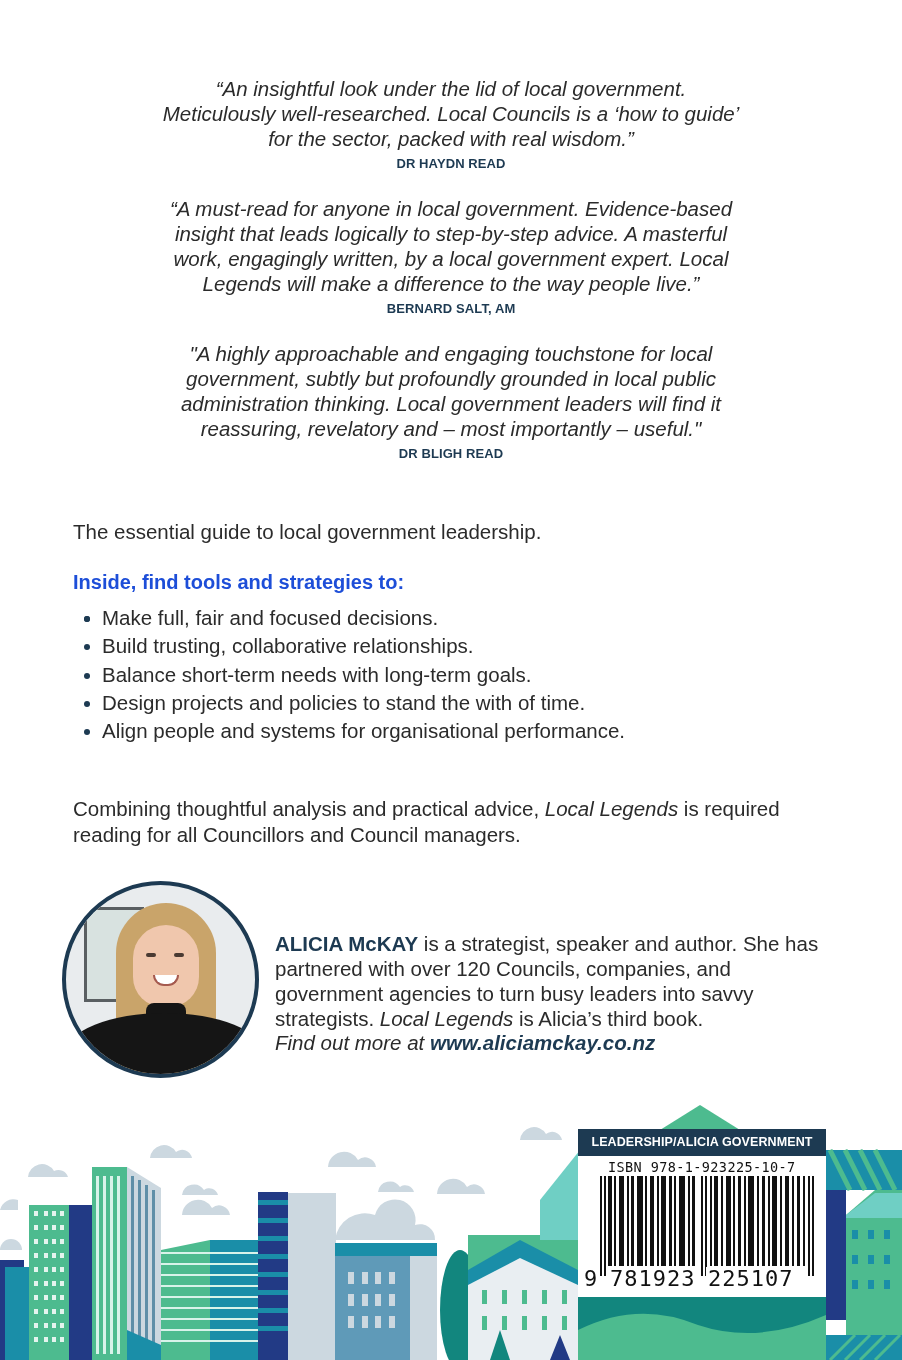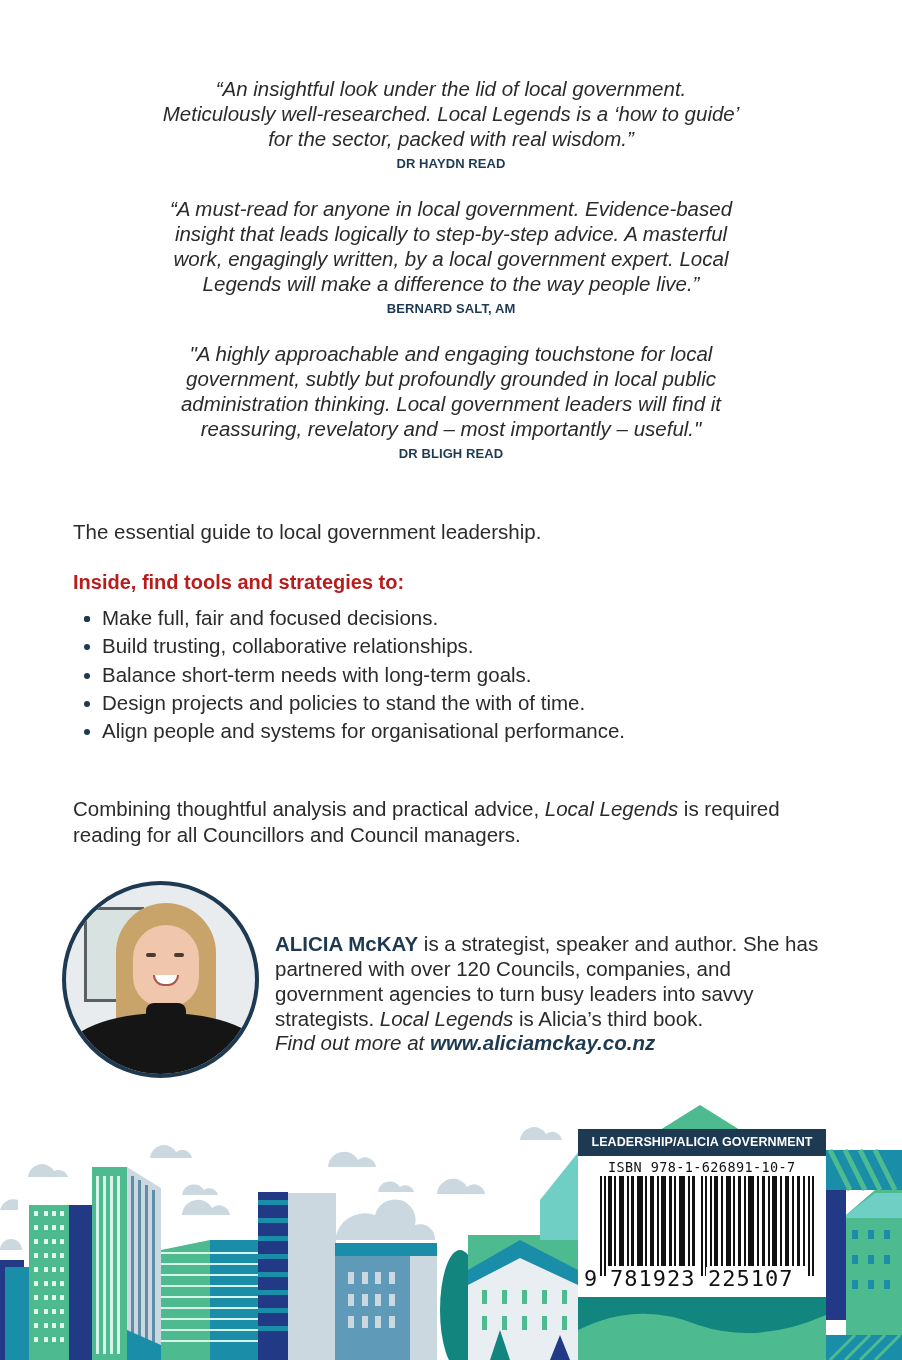--- a/index.html
+++ b/index.html
@@ -5,21 +5,21 @@
     * { margin: 0; padding: 0; box-sizing: border-box; }
     html, body { width: 902px; height: 1360px; background: #ffffff; overflow: hidden; }
     body { position: relative; font-family: "Liberation Sans", "DejaVu Sans", sans-serif; color: #2a2a2a; }
 
     .quotes { position: absolute; left: 0; top: 0; width: 902px; }
     .quote-block { position: absolute; left: 60px; width: 782px; text-align: center; }
     .quote-text { font-style: italic; font-size: 20.5px; line-height: 25px; color: #2b2b2b; white-space: pre-line; }
     .quote-author { font-weight: bold; font-size: 13px; line-height: 25px; color: #1d3a52; letter-spacing: 0.1px; }
 
     .tagline { position: absolute; left: 73px; top: 519px; font-size: 20.5px; line-height: 26px; color: #2b2b2b; }
-    .inside-heading { position: absolute; left: 73px; top: 569px; font-size: 20px; font-weight: bold; color: #b91c1c; line-height: 26px; }
+    .inside-heading { position: absolute; left: 73px; top: 569px; font-size: 20px; font-weight: bold; color: #1d4ed8; line-height: 26px; }
     .feature-list { position: absolute; left: 80px; top: 604px; list-style: none; }
     .feature-item { position: relative; padding-left: 22px; font-size: 20.5px; line-height: 28.3px; color: #2b2b2b; }
     .bullet { position: absolute; left: 4px; top: 12px; width: 6px; height: 6px; border-radius: 50%; background: #1d3a52; }
 
     .summary { position: absolute; left: 73px; top: 796px; width: 760px; font-size: 20.5px; line-height: 25.5px; color: #2b2b2b; }
     .summary em { font-style: italic; }
 
     .avatar { position: absolute; left: 62px; top: 881px; width: 197px; height: 197px; border-radius: 50%; border: 4px solid #1d3a52; overflow: hidden; background: #e9ecee; }
     .avatar .bg-window { position: absolute; left: 18px; top: 22px; width: 60px; height: 95px; border: 3px solid #5a5f62; border-right: none; background: #d8e2e0; }
     .avatar .hair { position: absolute; left: 50px; top: 18px; width: 100px; height: 170px; border-radius: 50px 50px 20px 20px; background: #c9a46a; }
@@ -45,21 +45,21 @@
     .isbn-digits .first { position: absolute; left: 0; }
     .isbn-digits .g1 { position: absolute; left: 24px; background: #fff; padding: 0 2px; letter-spacing: 1px; }
     .isbn-digits .g2 { position: absolute; left: 122px; background: #fff; padding: 0 2px; letter-spacing: 1px; }
   </style>
 </head>
 <body>
 
 <section class="quotes">
   <div class="quote-block" style="top:76px;">
     <p class="quote-text">“An insightful look under the lid of local government.
-Meticulously well-researched. Local Legends is a ‘how to guide’
+Meticulously well-researched. Local Councils is a ‘how to guide’
 for the sector, packed with real wisdom.”</p>
     <p class="quote-author">DR HAYDN READ</p>
   </div>
   <div class="quote-block" style="top:196px;">
     <p class="quote-text">“A must-read for anyone in local government. Evidence-based
 insight that leads logically to step-by-step advice. A masterful
 work, engagingly written, by a local government expert. Local
 Legends will make a difference to the way people live.”</p>
     <p class="quote-author">BERNARD SALT, AM</p>
   </div>
@@ -268,21 +268,21 @@
   <g stroke="#4dbb8f" stroke-width="3">
       <line x1="830" y1="1360" x2="855" y2="1335"></line>
       <line x1="845" y1="1360" x2="870" y2="1335"></line>
       <line x1="860" y1="1360" x2="885" y2="1335"></line>
       <line x1="875" y1="1360" x2="900" y2="1335"></line>
     </g>
 </svg>
 
 <div class="barcode-box">
   <div class="barcode-category">LEADERSHIP/ALICIA GOVERNMENT</div>
-  <div class="isbn-text">ISBN 978-1-626891-10-7</div>
+  <div class="isbn-text">ISBN 978-1-923225-10-7</div>
   <svg class="bars" viewBox="0 0 214 100" width="214" height="100" preserveAspectRatio="none">
     <g fill="#111">
       <rect x="0" y="0" width="2" height="100"></rect>
         <rect x="4" y="0" width="2" height="100"></rect>
       <rect x="8" y="0" width="4" height="90"></rect>
         <rect x="14" y="0" width="2" height="90"></rect>
         <rect x="19" y="0" width="5" height="90"></rect>
       <rect x="27" y="0" width="2" height="90"></rect>
         <rect x="31" y="0" width="3" height="90"></rect>
         <rect x="37" y="0" width="6" height="90"></rect>

